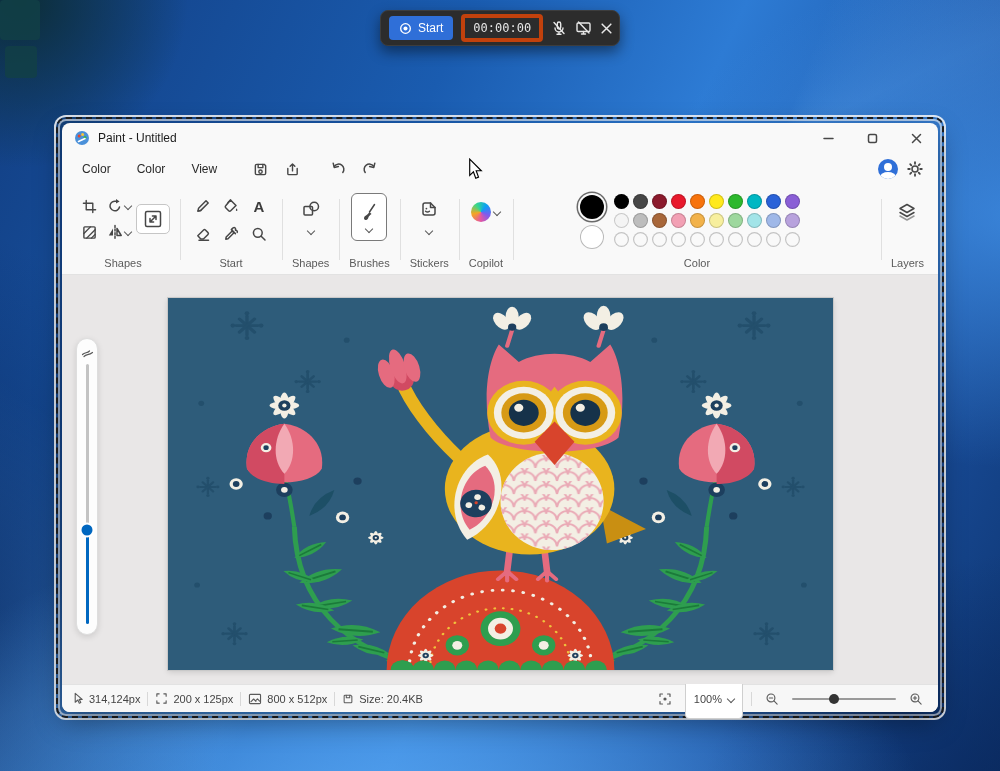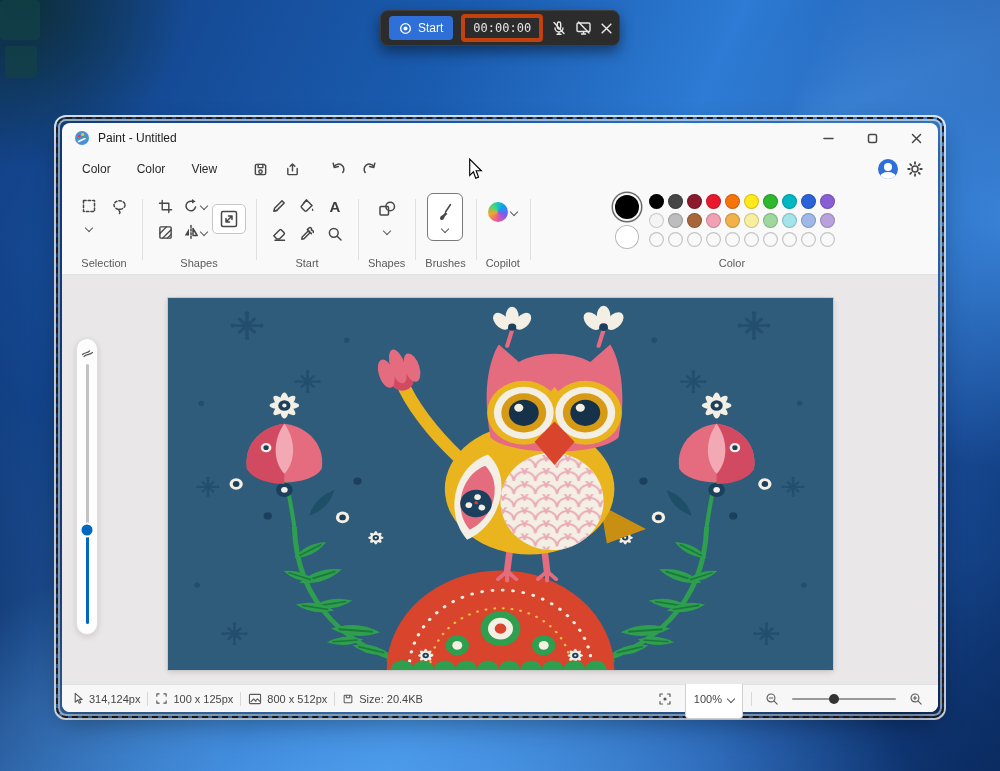--- a/index.html
+++ b/index.html
@@ -221,39 +221,20 @@
               <line x1="11.7" y1="11.7" x2="12.8" y2="12.8"></line>
             <line x1="3.2" y1="12.8" x2="4.3" y2="11.7"></line>
               <line x1="11.7" y1="4.3" x2="12.8" y2="3.2"></line>
           </g>
         </svg>
       </button>
     </div>
 
     <div class="ribbon">
 
-      <div class="rgroup">
-        <div style="display:flex; gap:4px;">
-          <div class="vcol">
-            <button class="ibtn">
-              <svg width="16" height="16" viewBox="0 0 16 16">
-                <rect x="2.5" y="2.5" width="11" height="11" class="ic" stroke-dasharray="2.6 2"></rect>
-              </svg>
-            </button>
-            <button class="chev-btn"><span class="chev"></span></button>
-          </div>
-          <button class="ibtn">
-            <svg width="17" height="17" viewBox="0 0 17 17">
-              <ellipse cx="8.5" cy="7" rx="5.5" ry="4.3" class="ic" stroke-dasharray="2.4 2"></ellipse>
-              <path d="M8.5,11.3 C6.5,13 10.5,13.6 8.5,15.4" class="ic"></path>
-            </svg>
-          </button>
-        </div>
-        <span class="glabel">Selection</span>
-      </div>
 
       <div class="rgroup">
         <div style="display:flex; align-items:center; gap:4px;">
           <div class="grid2">
             <button class="ibtn">
               <svg width="15" height="15" viewBox="0 0 16 16">
                 <path d="M4.5,1.5 V11.5 H14.5 M1.5,4.5 H11.5 V14.5" class="ic"></path>
               </svg>
             </button>
             <button class="ibtn">
@@ -346,20 +327,34 @@
         <button class="brush-box">
           <svg width="18" height="20" viewBox="0 0 18 20">
             <path d="M14.5,1.5 L9.5,9" class="ic"></path>
             <path d="M5.5,17 C3.4,16.6 3.6,13.4 6,12.4 C7.4,11.8 8.4,10.6 9.5,9 L11.5,11 C10,12.2 8.8,13.2 8.4,14.6 C7.9,16.4 7,17.3 5.5,17 Z" fill="#474747" stroke="none"></path>
           </svg>
           <span class="chev"></span>
         </button>
         <span class="glabel">Brushes</span>
       </div>
 
+      <div class="rgroup">
+        <div class="vcol" style="padding-top:3px;">
+          <button class="ibtn">
+            <svg width="18" height="18" viewBox="0 0 18 18">
+              <path d="M3,5 a2,2 0 0 1 2,-2 h5.5 l4.5,4.5 v5.5 a2,2 0 0 1 -2,2 h-8 a2,2 0 0 1 -2,-2 Z" class="ic"></path>
+              <path d="M10.5,3 v4.5 h4.5" class="ic"></path>
+              <circle cx="6.4" cy="8.6" r="0.9" fill="#474747" stroke="none"></circle>
+              <path d="M5.6,11.2 c1.2,1.1 2.6,1.1 3.8,0" class="ic"></path>
+            </svg>
+          </button>
+          <button class="chev-btn"><span class="chev"></span></button>
+        </div>
+        <span class="glabel">Stickers</span>
+      </div>
 
       <div class="rgroup">
         <button class="ibtn" style="width:auto; gap:3px; padding:0 2px; margin-top:6px;">
           <span class="copilot-ic"></span>
           <span class="chev"></span>
         </button>
         <span class="glabel">Copilot</span>
       </div>
 
       <div class="rgroup" style="flex:1">
@@ -404,20 +399,30 @@
                 <span class="swatch empty"></span>
                 <span class="swatch empty"></span>
                 <span class="swatch empty"></span>
               </div>
           </div>
           <button class="chev-btn"><span class="rainbow"></span></button>
         </div>
         <span class="glabel">Color</span>
       </div>
 
+      <div class="rgroup">
+        <button class="ibtn" style="margin-top:6px;">
+          <svg width="20" height="20" viewBox="0 0 20 20">
+            <path d="M10,2.5 L17,6.5 L10,10.5 L3,6.5 Z" class="ic"></path>
+            <path d="M3,10.5 L10,14.5 L17,10.5" class="ic"></path>
+            <path d="M3,14 L10,18 L17,14" class="ic" opacity="0.55"></path>
+          </svg>
+        </button>
+        <span class="glabel">Layers</span>
+      </div>
     </div>
 
     <div class="canvas-area">
 
       <div class="size-slider">
         <svg width="13" height="12" viewBox="0 0 13 12">
           <path d="M1.5,8.5 C4,6 6,7.5 8.5,5 M3,10.5 C5.5,8 7.5,9.5 11.5,6.5" class="ic-s"></path>
         </svg>
         <div class="slider-track">
           <span class="slider-thumb"></span>
@@ -614,21 +619,21 @@
         <svg width="12" height="13" viewBox="0 0 12 14">
           <path d="M3,1.5 L3,11 L5.8,8.6 L7.4,12 L9,11.3 L7.4,8 L10.5,8 Z" class="ic-s"></path>
         </svg>
         <span>314,124px</span>
       </div>
       <span class="ssep"></span>
       <div class="sseg">
         <svg width="13" height="13" viewBox="0 0 14 14">
           <path d="M2,4.5 V2 H4.5 M9.5,2 H12 V4.5 M12,9.5 V12 H9.5 M4.5,12 H2 V9.5" class="ic-s"></path>
         </svg>
-        <span>100 x 125px</span>
+        <span>200 x 125px</span>
       </div>
       <span class="ssep"></span>
       <div class="sseg">
         <svg width="14" height="12" viewBox="0 0 15 13">
           <rect x="1.5" y="1.5" width="12" height="10" rx="1" class="ic-s"></rect>
           <path d="M3,9.5 L6,6.5 L8.5,9 M8,8.5 L10.2,6.3 L12.5,8.8" class="ic-s"></path>
         </svg>
         <span>800 x 512px</span>
       </div>
       <span class="ssep"></span>

